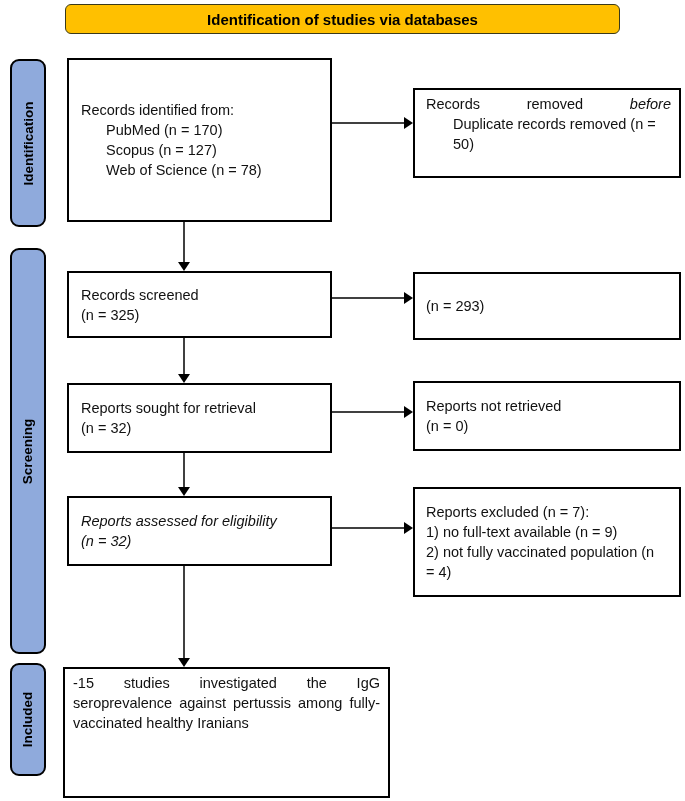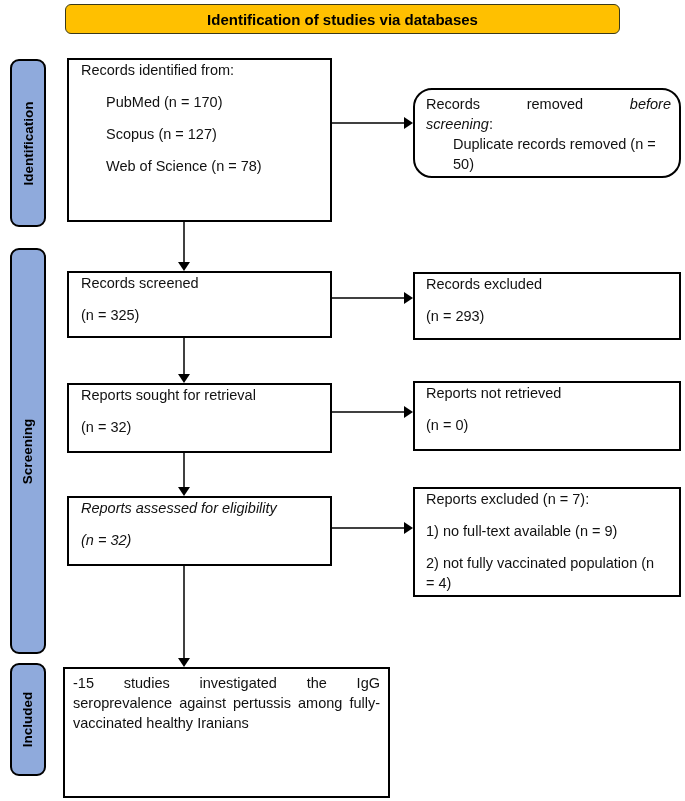--- a/index.html
+++ b/index.html
@@ -28,23 +28,23 @@
     font-weight:bold;font-size:13.5px;color:#000;
   }
   .stage.identification{top:59px;height:164px;}
   .stage.screening{top:248px;height:402px;}
   .stage.included{top:663px;height:109px;}
   
   .fbox{
     position:absolute;background:#fff;border:2px solid #000;
     box-sizing:border-box;font-size:14.5px;line-height:1.38;color:#111;
   }
-  .vcenter{display:flex;flex-direction:column;gap:12px;}
+  .vcenter{display:flex;flex-direction:column;justify-content:center;}
   .box-identified{left:67px;top:58px;width:265px;height:164px;padding:0 8px 0 12px;}
-  .box-removed{left:413px;top:88px;width:268px;height:90px;padding:4px 8px 0 11px;border-radius:19px;}
+  .box-removed{left:413px;top:88px;width:268px;height:90px;padding:4px 8px 0 11px;}
   .box-screened{left:67px;top:271px;width:265px;height:67px;padding:0 8px 0 12px;}
   .box-excluded-records{left:413px;top:272px;width:268px;height:68px;padding:0 8px 0 11px;}
   .box-sought{left:67px;top:383px;width:265px;height:70px;padding:0 19px 0 12px;}
   .box-not-retrieved{left:413px;top:381px;width:268px;height:70px;padding:0 8px 0 11px;}
   .box-assessed{left:67px;top:496px;width:265px;height:70px;padding:0 8px 0 12px;font-style:italic;}
   .box-excluded-reports{left:413px;top:487px;width:268px;height:110px;padding:0 16px 0 11px;}
   .box-included-summary{left:63px;top:667px;width:327px;height:131px;padding:4px 8px 0 8px;}
   .indent1{margin-left:25px;}
   .indent2{margin-left:27px;}
   .justify-row{display:flex;justify-content:space-between;}
@@ -93,31 +93,29 @@
     <div class="indent1">Scopus (n = 127)</div>
     <div class="indent1">Web of Science (n = 78)</div>
   </div>
 
   <div class="fbox box-removed">
     <div class="justify-row">
       <span>Records</span>
       <span>removed</span>
       <span class="italic">before</span>
     </div>
-    <div><span class="italic">screening</span><span>:</span></div>
     <div class="indent2">Duplicate records removed (n = 50)</div>
   </div>
 
   <div class="fbox vcenter box-screened">
     <div>Records screened</div>
     <div>(n = 325)</div>
   </div>
 
   <div class="fbox vcenter box-excluded-records">
-    <div>Records excluded</div>
     <div>(n = 293)</div>
   </div>
 
   <div class="fbox vcenter box-sought">
     <div>Reports sought for retrieval</div>
     <div>(n = 32)</div>
   </div>
 
   <div class="fbox vcenter box-not-retrieved">
     <div>Reports not retrieved</div>

